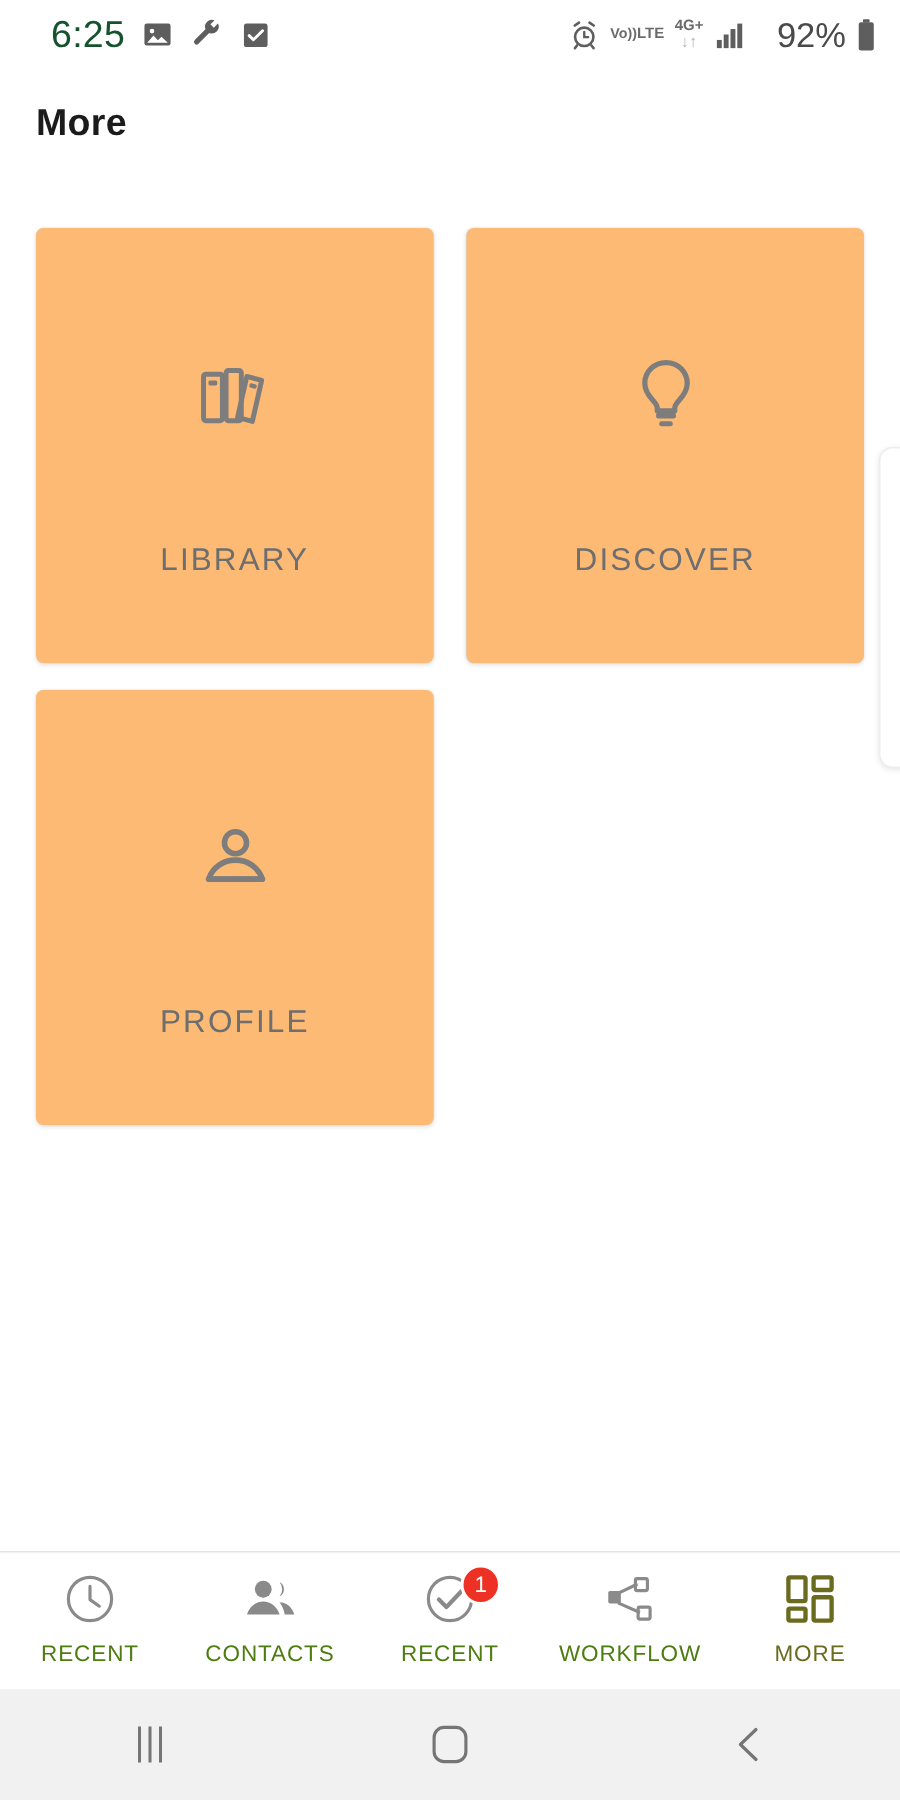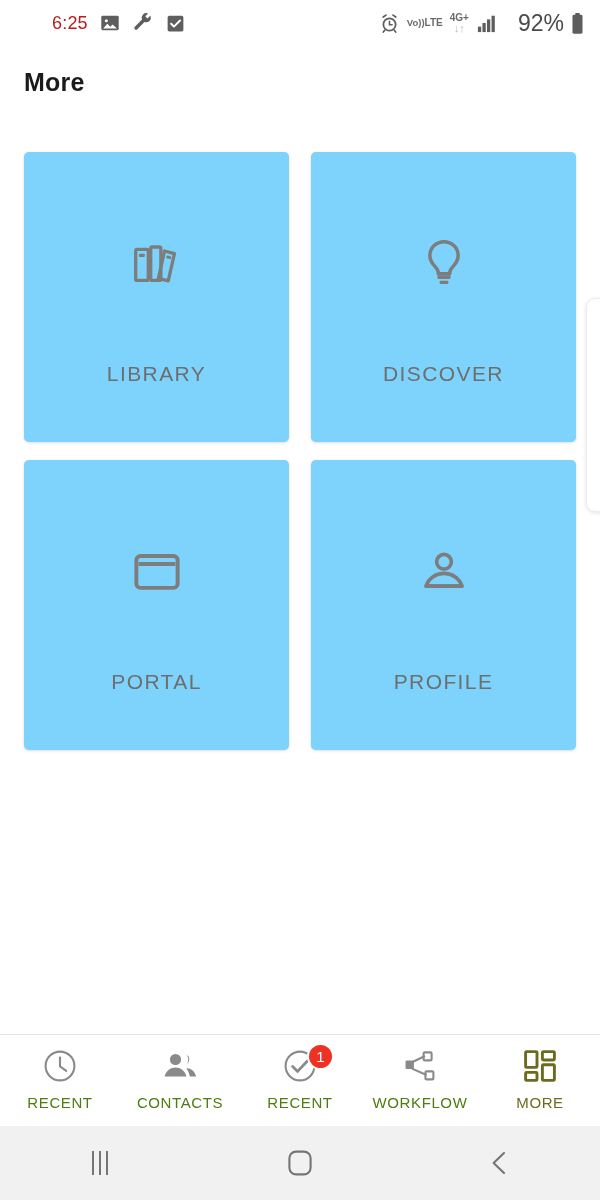--- a/index.html
+++ b/index.html
@@ -10,21 +10,21 @@
     overflow:hidden;
   }
   .screen { position:relative; width:600px; height:1200px; background:#fff; }
 
   
   .statusbar {
     height:46px; display:flex; align-items:center;
     padding:0 16px 0 34px; color:#5a5a5a;
   }
   .sb-left { display:flex; align-items:center; gap:11px; }
-  .sb-time { font-size:18px; color:#b91c1c; letter-spacing:.2px;margin-left:18px; }
+  .sb-time { font-size:25px; color:#14532d; letter-spacing:.2px; }
   .sb-right { margin-left:auto; display:flex; align-items:center; gap:7px; }
   .sb-ico { display:block; }
   .volte { display:flex; flex-direction:row; align-items:flex-start;
            line-height:1; font-size:10px; font-weight:bold; color:#6b6b6b; }
   .volte span:first-child { font-size:9.5px; }
   .g4 { display:flex; align-items:center; gap:1px; }
   .g4-lab { display:flex; flex-direction:column; align-items:center;
             line-height:1; font-size:10px; font-weight:bold; color:#6b6b6b; }
   .sb-pct { font-size:23px; color:#4a4a4a; margin-left:13px; }
 
@@ -36,21 +36,21 @@
 
   
   .grid {
     position:absolute; left:24px; top:152px;
     width:552px;
     display:grid; grid-template-columns:265px 265px;
     column-gap:22px; row-gap:18px;
   }
   .card {
     position:relative; width:265px; height:290px;
-    background:#7dd3fc; border-radius:5px;
+    background:#fdba74; border-radius:5px;
     box-shadow:0 1px 3px rgba(0,0,0,.13), 0 0 1px rgba(0,0,0,.10);
     display:flex; flex-direction:column; align-items:center;
   }
   .card-icon {
     position:absolute; top:0; left:0; right:0; height:222px;
     display:flex; align-items:center; justify-content:center;
   }
   .card-label {
     position:absolute; top:210px; left:0; right:0; text-align:center;
     font-size:21px; color:#6e6e6e; letter-spacing:1.4px;
@@ -179,29 +179,20 @@
       <div class="card-icon">
         <svg width="62" height="62" viewBox="0 0 64 64">
           <path d="M32 10c-8.3 0-14.6 6.4-14.6 14.2 0 5.4 2.9 8.8 5.4 11.6 1.8 2 3.2 3.6 3.2 5.6v1.8h12v-1.8c0-2 1.4-3.6 3.2-5.6 2.5-2.8 5.4-6.2 5.4-11.6C46.6 16.4 40.3 10 32 10z" fill="none" stroke="#7d7d7d" stroke-width="3.6" stroke-linejoin="round"></path>
           <rect x="25.2" y="44.6" width="13.6" height="3.9" rx="1.4" fill="#7d7d7d"></rect>
           <rect x="27.4" y="50.4" width="9.2" height="3.4" rx="1.4" fill="#7d7d7d"></rect>
         </svg>
       </div>
       <div class="card-label">DISCOVER</div>
     </div>
 
-    <div class="card">
-      <div class="card-icon">
-        <svg width="60" height="60" viewBox="0 0 64 64">
-          <rect x="10" y="16" width="44" height="34" rx="4.5" fill="none" stroke="#7d7d7d" stroke-width="4.2"></rect>
-          <path d="M12.4 24.6h39.2" stroke="#7d7d7d" stroke-width="4.2"></path>
-        </svg>
-      </div>
-      <div class="card-label">PORTAL</div>
-    </div>
 
     <div class="card">
       <div class="card-icon">
         <svg width="62" height="62" viewBox="0 0 64 64">
           <circle cx="32" cy="22.5" r="7.6" fill="none" stroke="#7d7d7d" stroke-width="3.8"></circle>
           <path d="M13.5 47.5c2.8-8.2 10.2-13 18.5-13s15.7 4.8 18.5 13z" fill="none" stroke="#7d7d7d" stroke-width="3.8" stroke-linejoin="round"></path>
           <path d="M13.5 47.6h37" stroke="#7d7d7d" stroke-width="3.8" stroke-linecap="round"></path>
         </svg>
       </div>
       <div class="card-label">PROFILE</div>

